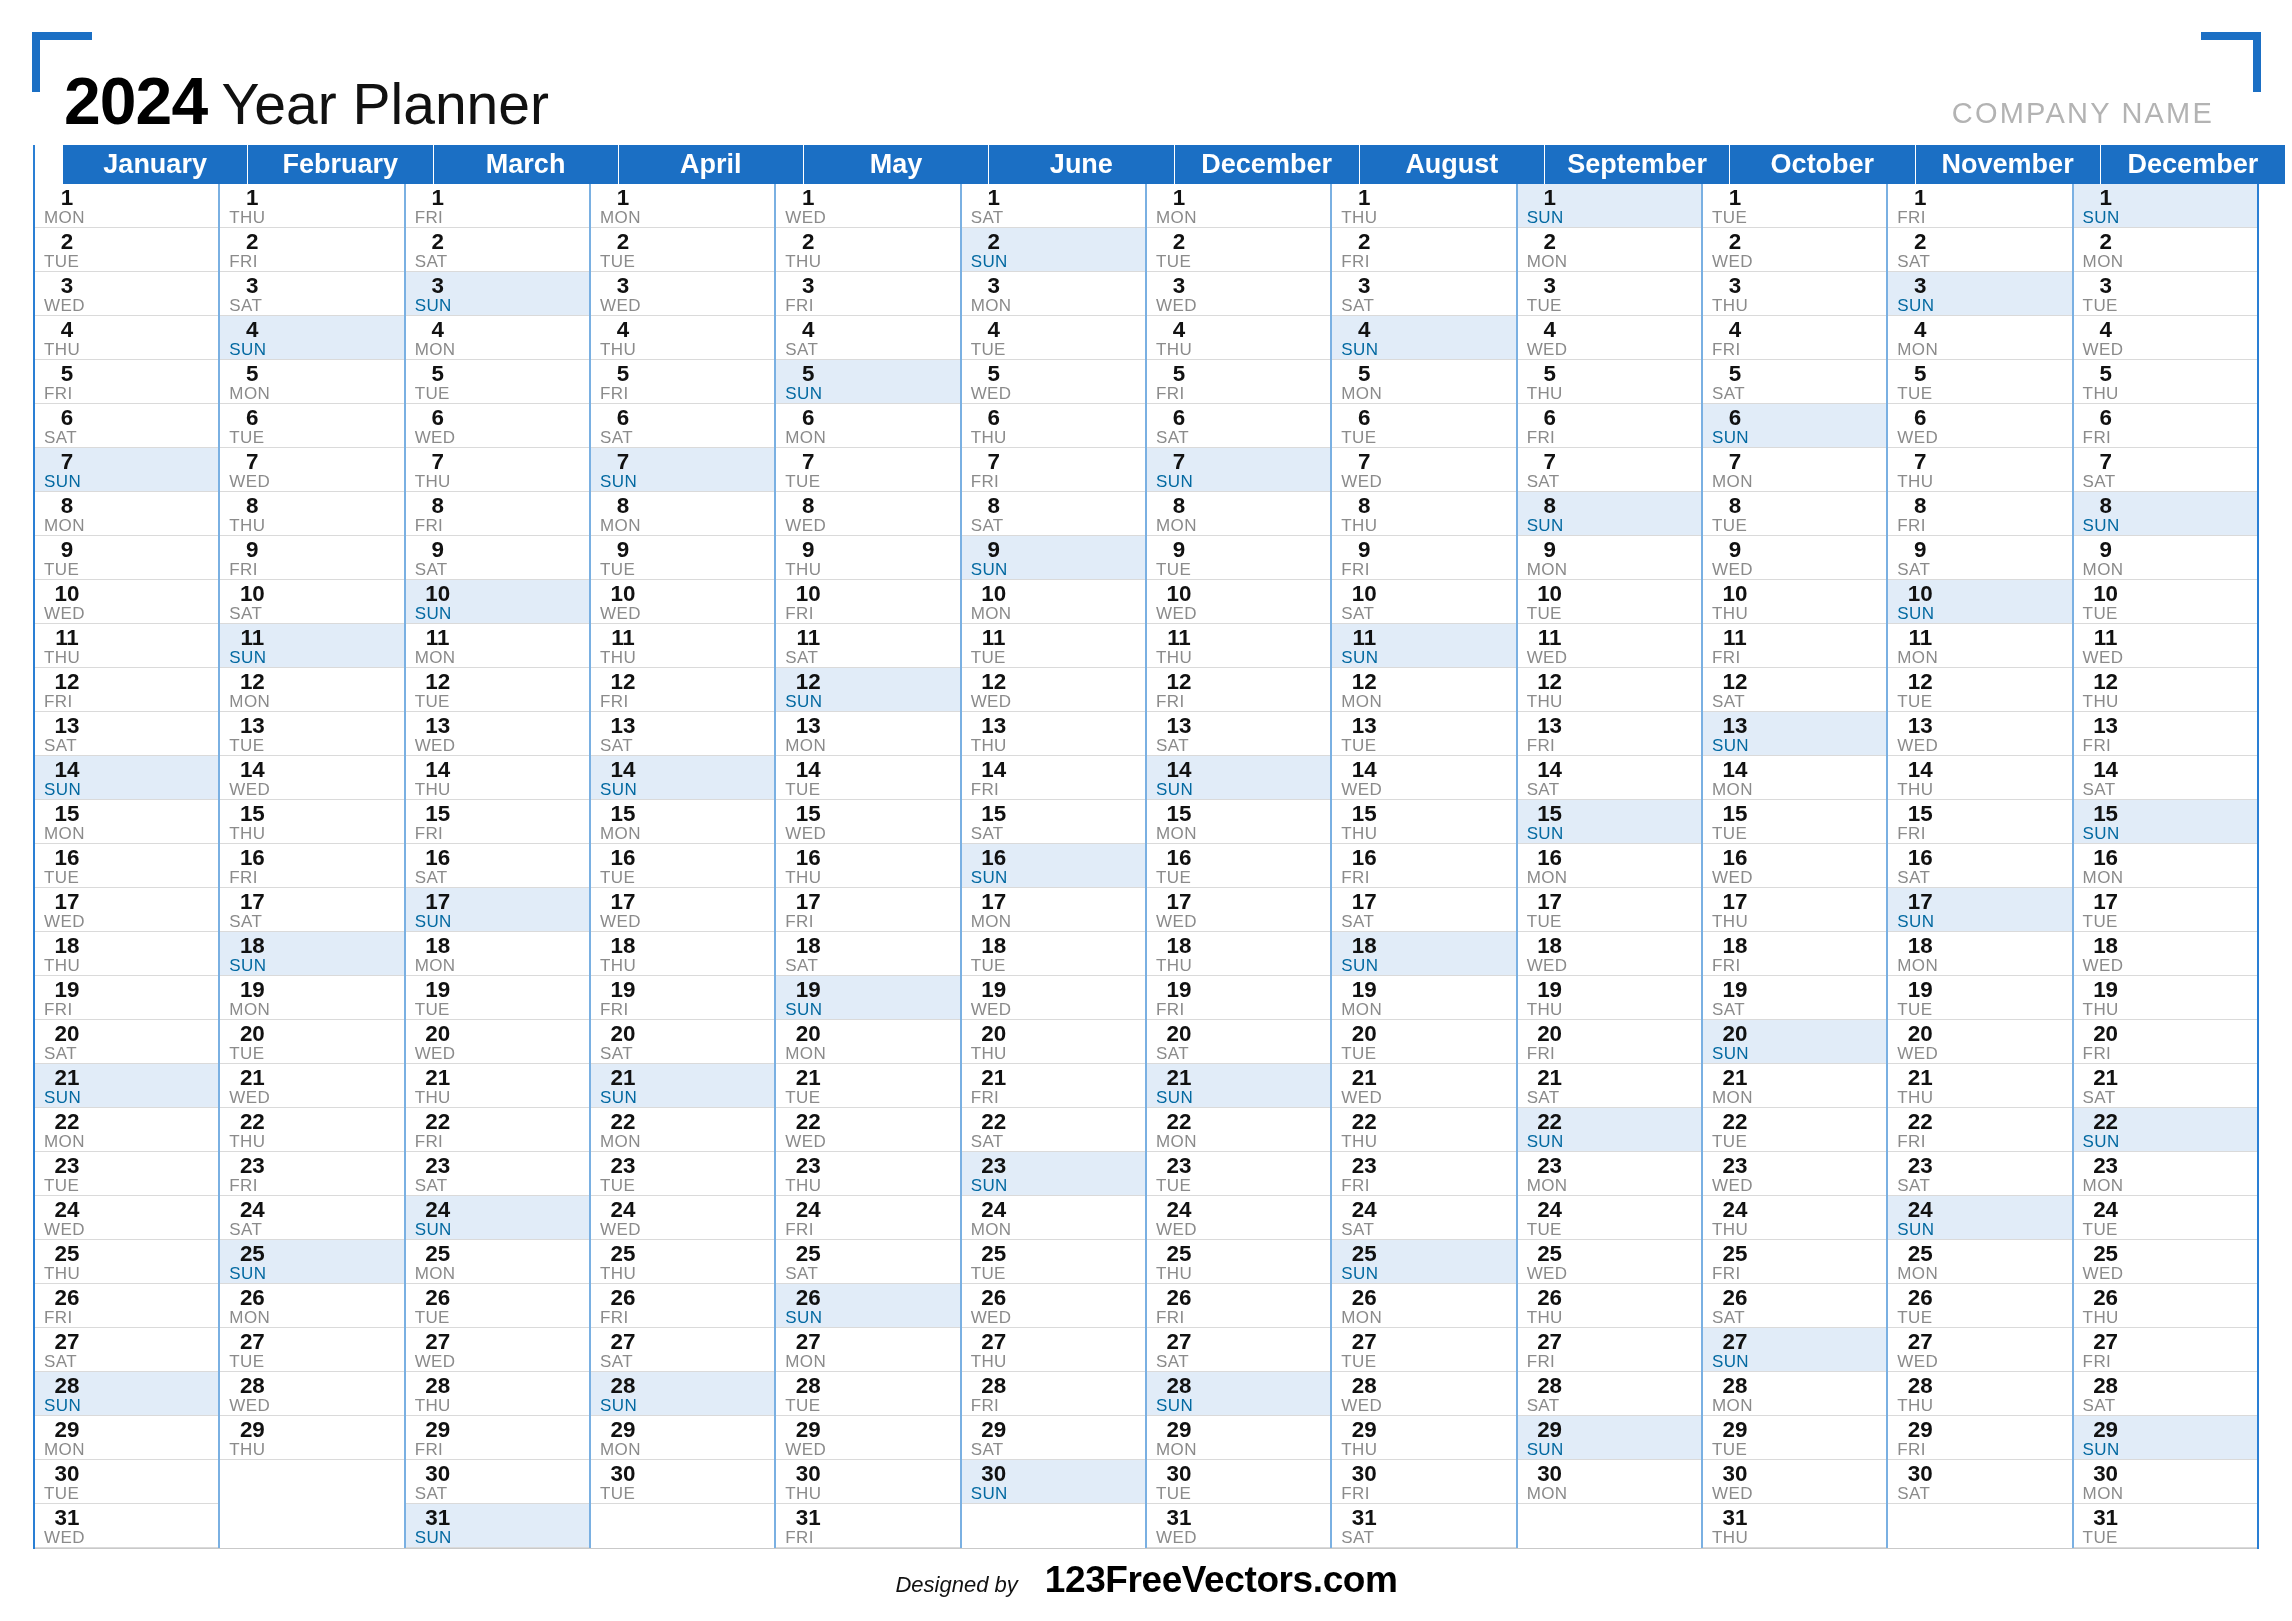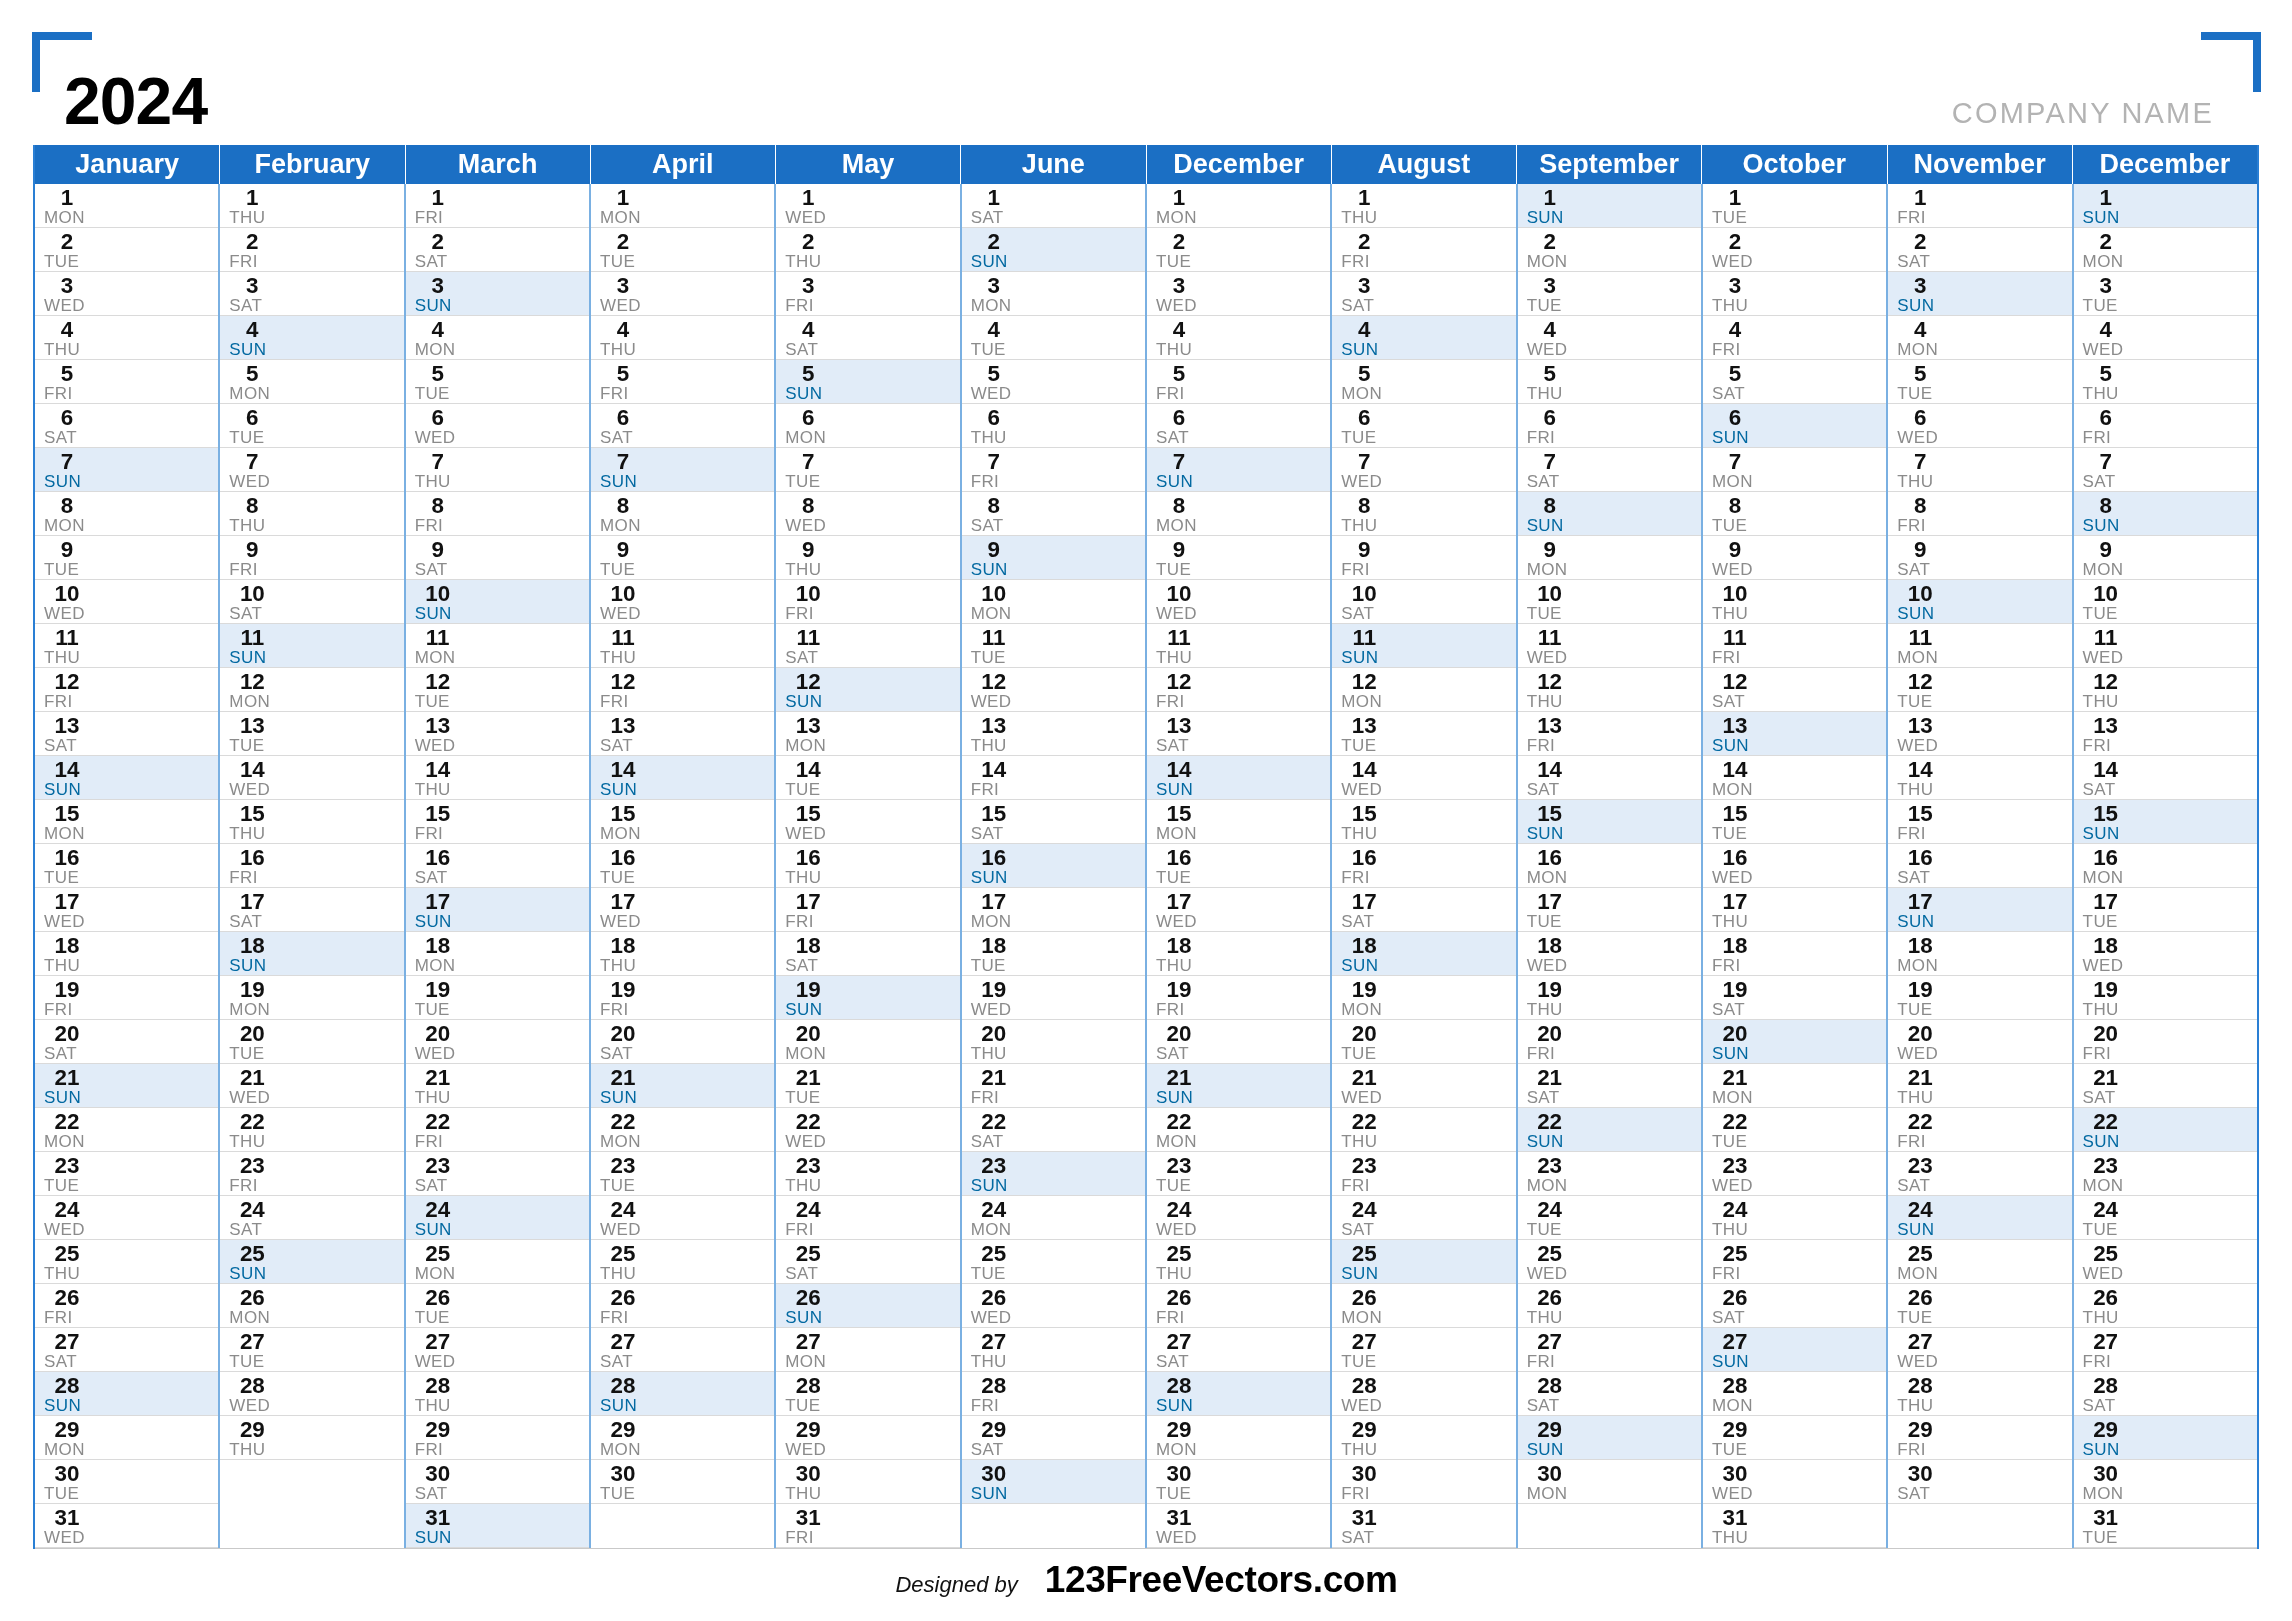--- a/index.html
+++ b/index.html
@@ -92,20 +92,21 @@
     width: 2226px;
     border-left: 2.7px solid #2a7fd4;
     border-right: 2.7px solid #2a7fd4;
     box-sizing: border-box;
   }
 
   .month-row {
     display: flex;
     width: 100%;
     background: #ffffff;
+    margin-left: 28px;
   }
 
   .month-head {
     flex: 1 1 0;
     min-width: 0;
     background: #1b6fc4;
     color: #ffffff;
     font-size: 27px;
     font-weight: bold;
     text-align: center;
@@ -196,20 +197,21 @@
 <body>
 
 <div class="page">
 
   <div class="corner corner-tl"></div>
   <div class="corner corner-tr"></div>
 
   <div class="header">
     <div class="title-block">
       <span class="title-year">2024</span>
+      <span class="title-rest">Year Planner</span>
     </div>
     <div class="company-name">COMPANY NAME</div>
   </div>
 
   <div class="calendar">
     <div class="month-row" id="month-header-row">
         <div class="month-head">January</div>
         <div class="month-head">February</div>
         <div class="month-head">March</div>
         <div class="month-head">April</div>

